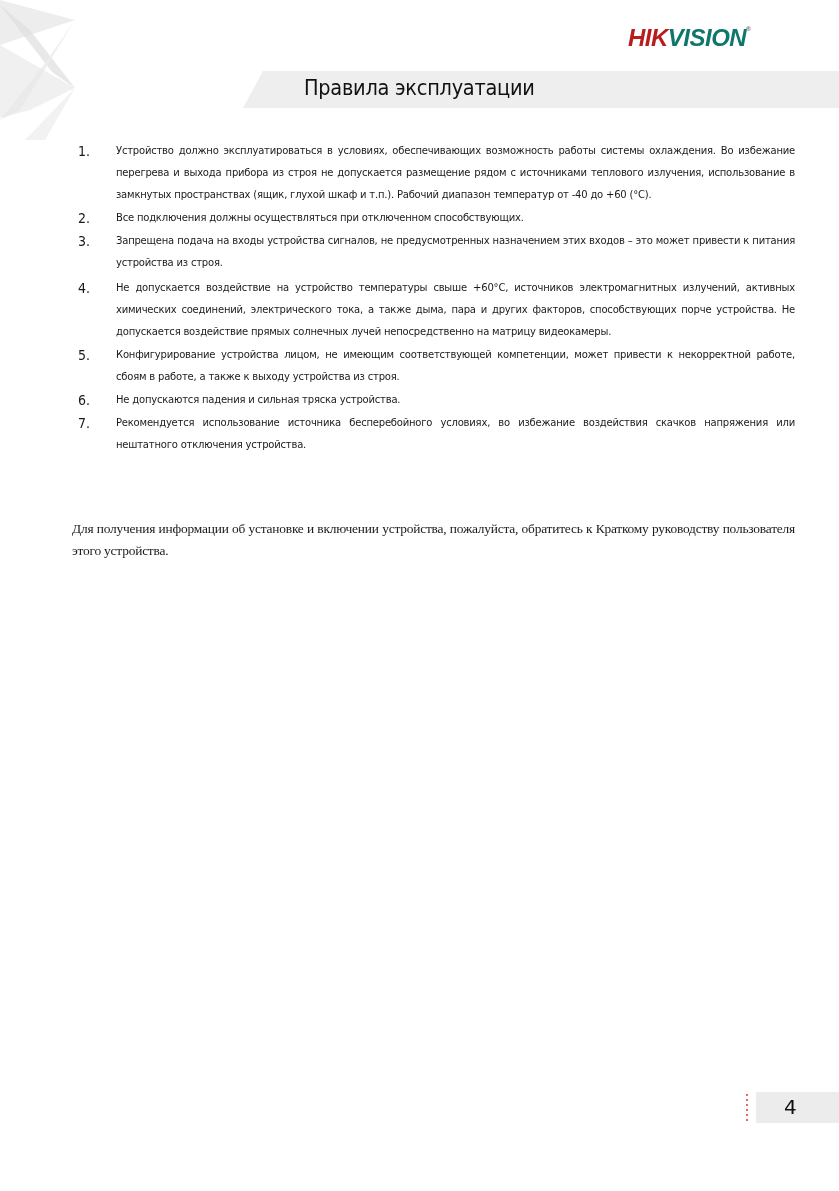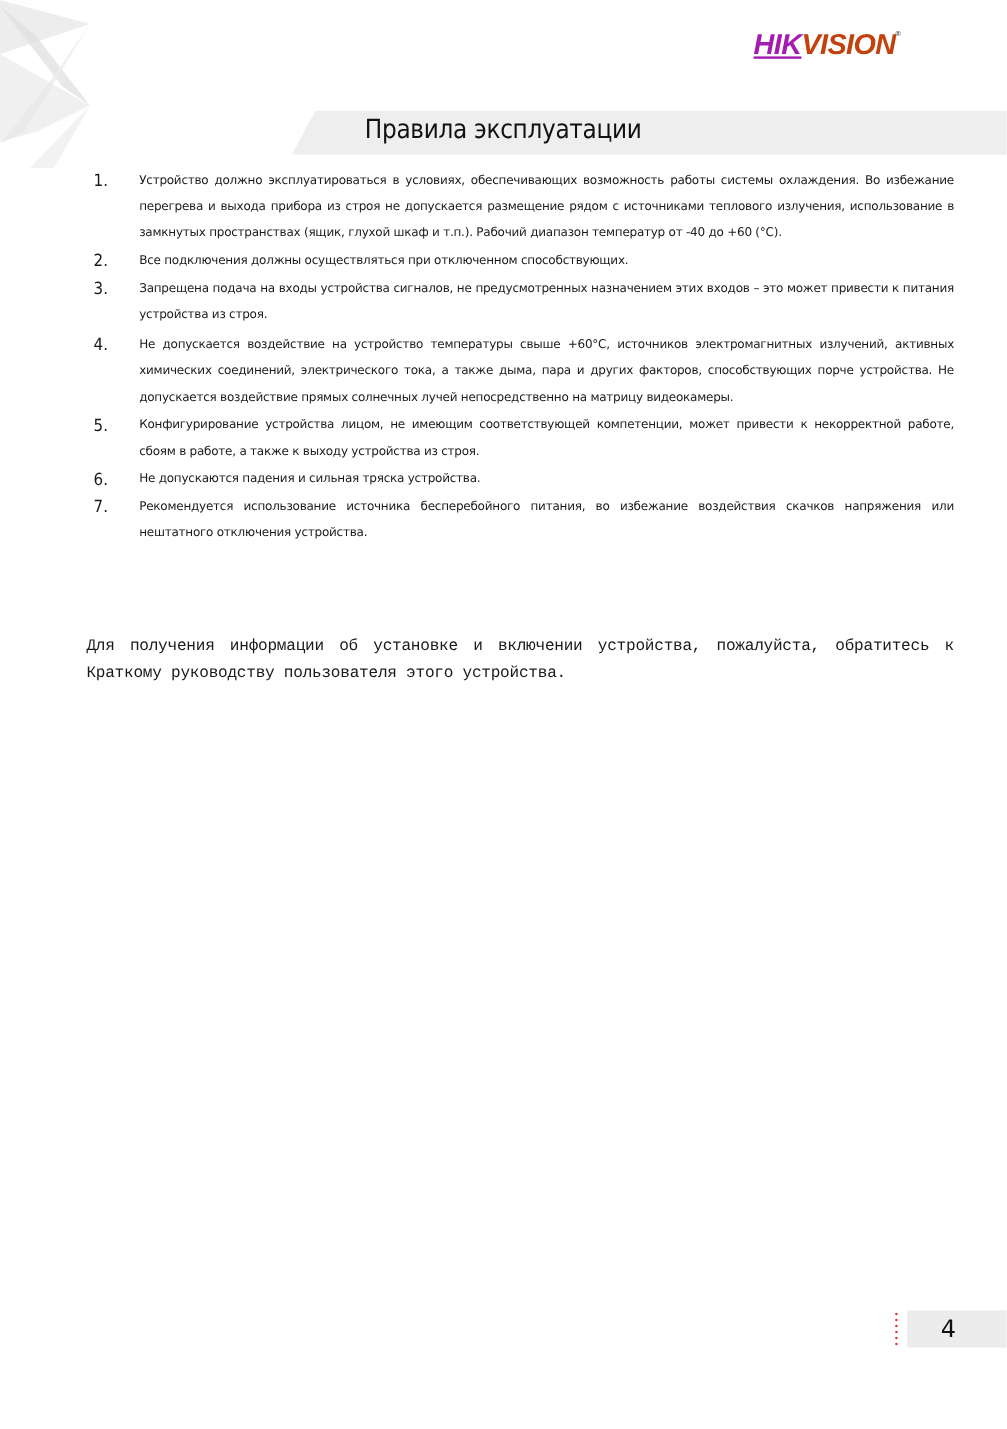--- a/index.html
+++ b/index.html
@@ -1,33 +1,33 @@
 <!DOCTYPE html>
 <html><head>
 <meta charset="utf-8">
 <style>
   html, body { margin:0; padding:0; background:#ffffff; }
   body { width:839px; height:1191px; position:relative; overflow:hidden;
          font-family:"DejaVu Sans Condensed","Liberation Sans Narrow","Liberation Sans", sans-serif; color:#1a1a1a; }
   .deco { position:absolute; left:0; top:0; width:80px; height:140px; }
   .logo { position:absolute; left:628px; top:26px; font-family:"Liberation Sans", sans-serif;
           font-weight:bold; font-style:italic; font-size:24px; letter-spacing:-0.5px; line-height:1; }
-  .logo .hik { color:#a21caf;text-decoration:underline; }
-  .logo .vision { color:#c2410c; }
+  .logo .hik { color:#b91c1c; }
+  .logo .vision { color:#0f766e; }
   .logo .reg { font-size:6px; color:#5b5b5b; vertical-align:top; font-style:normal; }
-  .banner { position:absolute; left:243px; top:92px; width:596px; height:37px; }
+  .banner { position:absolute; left:243px; top:71px; width:596px; height:37px; }
   .banner svg { position:absolute; left:0; top:0; }
   .banner .title { position:absolute; left:61px; top:4px; font-family:"DejaVu Sans", sans-serif;
                    font-size:22px; color:#111; letter-spacing:-0.3px; transform:scaleX(0.88); transform-origin:left center; white-space:nowrap; }
   .rules { position:absolute; left:78px; top:140px; width:717px; margin:0; padding:0; list-style:none; }
   .rule { position:relative; padding-left:38px; font-size:14px; line-height:22px; text-align:justify; margin:0 0 1px 0; }
   .rule .num { position:absolute; left:0; top:0; }
   .rule .txt { display:block; font-family:"DejaVu Sans", sans-serif; font-size:10px; transform-origin:left top; letter-spacing:-0.2px; }
   .rule.r4 { margin-top:3px; }
-  .note { position:absolute; left:72px; top:529px; width:723px; font-family:Liberation Mono, monospace;
+  .note { position:absolute; left:72px; top:518px; width:723px; font-family:Liberation Serif, serif;
           font-size:13.4px; line-height:22px; text-align:justify; letter-spacing:-0.2px; }
   .pagebox { position:absolute; left:756px; top:1092px; width:83px; height:31px; background:#ececec; }
   .pagenum { position:absolute; left:28px; top:3px; font-family:"DejaVu Sans", sans-serif; font-size:20px; color:#111; }
   .dots { position:absolute; left:746px; top:1094px; width:3px; height:30px; }
   .dots i { display:block; width:2px; height:2px; background:#d33; margin-bottom:3px; border-radius:1px; }
 </style>
 </head>
 <body>
 
 <svg class="deco" viewBox="0 0 80 140" width="80" height="140">
@@ -69,21 +69,21 @@
   <li class="rule">
     <span class="num">5.</span>
     <span class="txt">Конфигурирование устройства лицом, не имеющим соответствующей компетенции, может привести к некорректной работе, сбоям в работе, а также к выходу устройства из строя.</span>
   </li>
   <li class="rule">
     <span class="num">6.</span>
     <span class="txt">Не допускаются падения и сильная тряска устройства.</span>
   </li>
   <li class="rule">
     <span class="num">7.</span>
-    <span class="txt">Рекомендуется использование источника бесперебойного питания, во избежание воздействия скачков напряжения или нештатного отключения устройства.</span>
+    <span class="txt">Рекомендуется использование источника бесперебойного условиях, во избежание воздействия скачков напряжения или нештатного отключения устройства.</span>
   </li>
 </ol>
 
 <p class="note" style="margin:0;">Для получения информации об установке и включении устройства, пожалуйста, обратитесь к Краткому руководству пользователя этого устройства.</p>
 
 <div class="dots">
   <i></i>
     <i></i>
     <i></i>
     <i></i>

